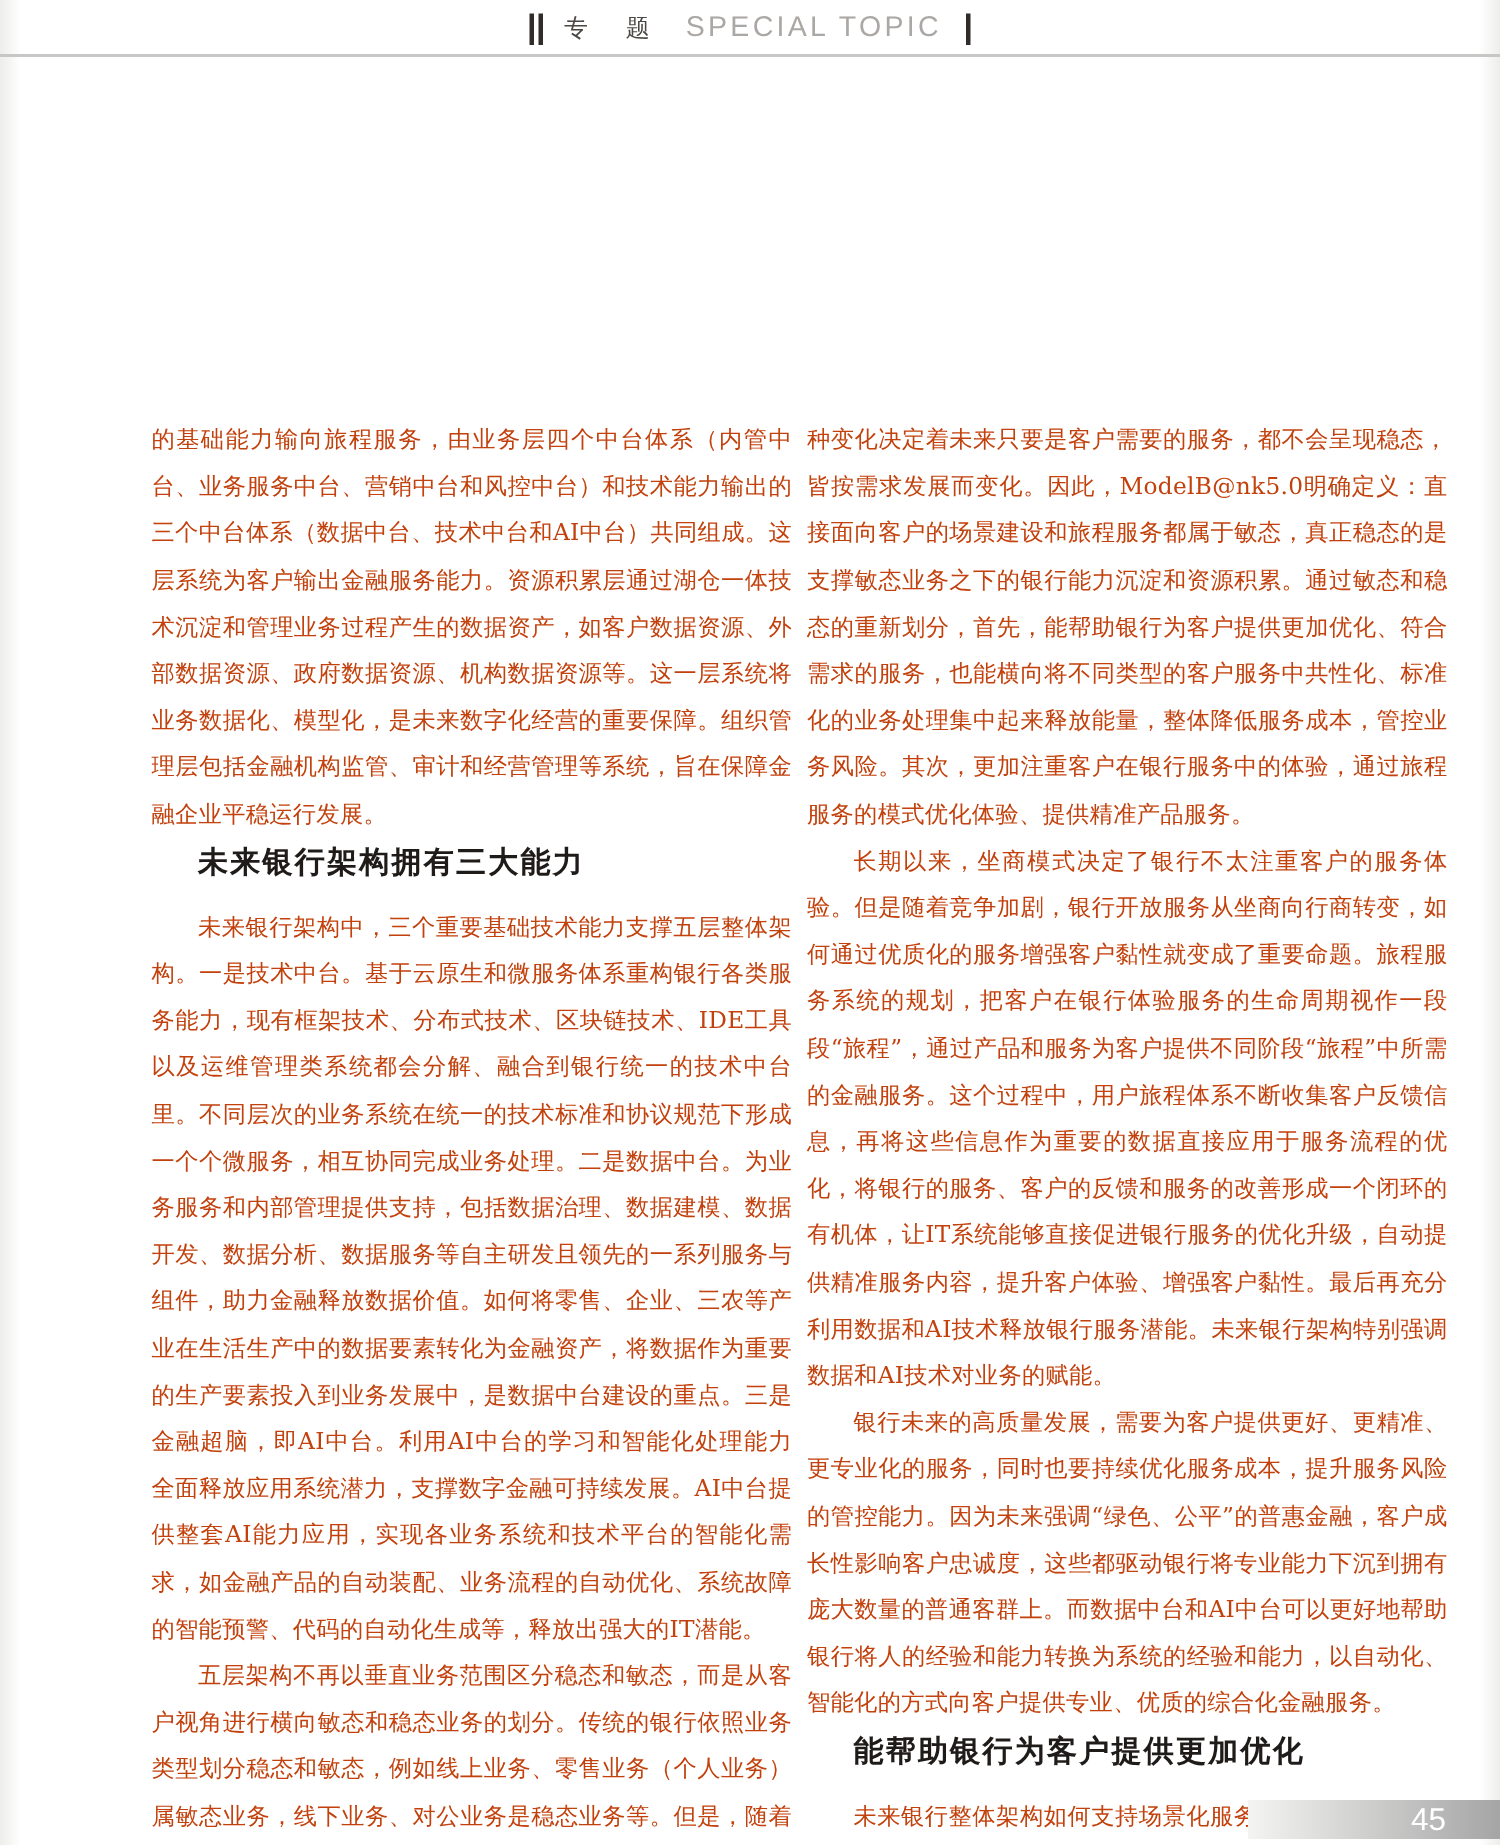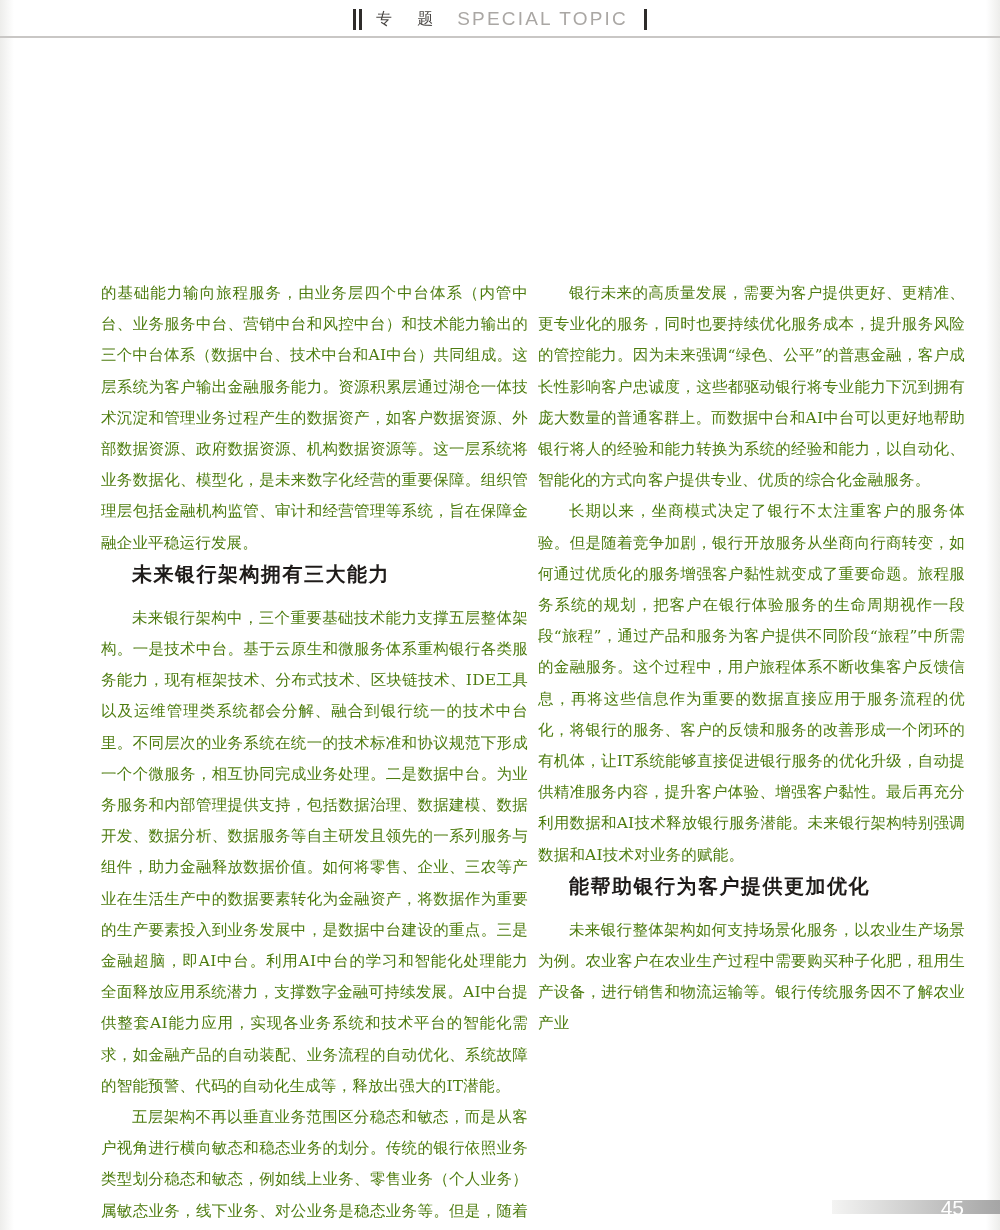--- a/index.html
+++ b/index.html
@@ -36,35 +36,35 @@
   .rule{position:absolute;top:36px;left:0;width:100%;height:2px;background:#c9c7c5;}
 
   
   .columns{
     position:absolute;left:101px;top:278px;width:864px;
     display:flex;gap:10px;
   }
   .col{width:427px;}
   .col p, .col h2{margin:0;}
   .col p{
-    font-size:15.5px;line-height:31.2px;color:#4d7c0f;
+    font-size:15.5px;line-height:31.2px;color:#c2410c;
     text-align:justify;letter-spacing:0.2px;
     word-break:break-all;
   }
   .col p.body-indent{text-indent:2em;}
   .col h2{
     font-family:"DejaVu Sans","Liberation Sans",sans-serif;
     font-size:20px;font-weight:bold;color:#1e1b19;
     letter-spacing:1.5px;text-indent:1.55em;
     margin-bottom:13px;line-height:31px;
   }
 
   
   .page-bar{
-    position:absolute;right:0;top:1200px;width:168px;height:14px;
+    position:absolute;right:0;top:1200px;width:168px;height:26px;
     background:linear-gradient(to right,#f4f4f3,#a5a5a5);
     display:flex;align-items:center;justify-content:flex-end;
   }
   .page-bar span{
     font-family:"Liberation Sans","DejaVu Sans",sans-serif;
     font-size:21px;color:#ffffff;padding-right:36px;line-height:1;
   }
 </style>
 </head>
 <body>
@@ -87,22 +87,23 @@
   <div class="rule"></div>
 
   <div class="columns">
     <div class="col">
         <p class="body">的基础能力输向旅程服务，由业务层四个中台体系（内管中台、业务服务中台、营销中台和风控中台）和技术能力输出的三个中台体系（数据中台、技术中台和AI中台）共同组成。这层系统为客户输出金融服务能力。资源积累层通过湖仓一体技术沉淀和管理业务过程产生的数据资产，如客户数据资源、外部数据资源、政府数据资源、机构数据资源等。这一层系统将业务数据化、模型化，是未来数字化经营的重要保障。组织管理层包括金融机构监管、审计和经营管理等系统，旨在保障金融企业平稳运行发展。</p>
         <h2 class="heading">未来银行架构拥有三大能力</h2>
         <p class="body-indent">未来银行架构中，三个重要基础技术能力支撑五层整体架构。一是技术中台。基于云原生和微服务体系重构银行各类服务能力，现有框架技术、分布式技术、区块链技术、IDE工具以及运维管理类系统都会分解、融合到银行统一的技术中台里。不同层次的业务系统在统一的技术标准和协议规范下形成一个个微服务，相互协同完成业务处理。二是数据中台。为业务服务和内部管理提供支持，包括数据治理、数据建模、数据开发、数据分析、数据服务等自主研发且领先的一系列服务与组件，助力金融释放数据价值。如何将零售、企业、三农等产业在生活生产中的数据要素转化为金融资产，将数据作为重要的生产要素投入到业务发展中，是数据中台建设的重点。三是金融超脑，即AI中台。利用AI中台的学习和智能化处理能力全面释放应用系统潜力，支撑数字金融可持续发展。AI中台提供整套AI能力应用，实现各业务系统和技术平台的智能化需求，如金融产品的自动装配、业务流程的自动优化、系统故障的智能预警、代码的自动化生成等，释放出强大的IT潜能。</p>
         <p class="body-indent">五层架构不再以垂直业务范围区分稳态和敏态，而是从客户视角进行横向敏态和稳态业务的划分。传统的银行依照业务类型划分稳态和敏态，例如线上业务、零售业务（个人业务）属敏态业务，线下业务、对公业务是稳态业务等。但是，随着新一代消费者的成长以及未来生活生产习惯的巨大变化，业务发展已经出现线上线下业务融合、个人公司业务联动和相互借鉴的趋势。这</p>
       </div>
     <div class="col">
+        <p class="body">种变化决定着未来只要是客户需要的服务，都不会呈现稳态，皆按需求发展而变化。因此，ModelB@nk5.0明确定义：直接面向客户的场景建设和旅程服务都属于敏态，真正稳态的是支撑敏态业务之下的银行能力沉淀和资源积累。通过敏态和稳态的重新划分，首先，能帮助银行为客户提供更加优化、符合需求的服务，也能横向将不同类型的客户服务中共性化、标准化的业务处理集中起来释放能量，整体降低服务成本，管控业务风险。其次，更加注重客户在银行服务中的体验，通过旅程服务的模式优化体验、提供精准产品服务。</p>
+        <p class="body-indent">长期以来，坐商模式决定了银行不太注重客户的服务体验。但是随着竞争加剧，银行开放服务从坐商向行商转变，如何通过优质化的服务增强客户黏性就变成了重要命题。旅程服务系统的规划，把客户在银行体验服务的生命周期视作一段段“旅程”，通过产品和服务为客户提供不同阶段“旅程”中所需的金融服务。这个过程中，用户旅程体系不断收集客户反馈信息，再将这些信息作为重要的数据直接应用于服务流程的优化，将银行的服务、客户的反馈和服务的改善形成一个闭环的有机体，让IT系统能够直接促进银行服务的优化升级，自动提供精准服务内容，提升客户体验、增强客户黏性。最后再充分利用数据和AI技术释放银行服务潜能。未来银行架构特别强调数据和AI技术对业务的赋能。</p>
         <p class="body-indent">银行未来的高质量发展，需要为客户提供更好、更精准、更专业化的服务，同时也要持续优化服务成本，提升服务风险的管控能力。因为未来强调“绿色、公平”的普惠金融，客户成长性影响客户忠诚度，这些都驱动银行将专业能力下沉到拥有庞大数量的普通客群上。而数据中台和AI中台可以更好地帮助银行将人的经验和能力转换为系统的经验和能力，以自动化、智能化的方式向客户提供专业、优质的综合化金融服务。</p>
-        <p class="body-indent">长期以来，坐商模式决定了银行不太注重客户的服务体验。但是随着竞争加剧，银行开放服务从坐商向行商转变，如何通过优质化的服务增强客户黏性就变成了重要命题。旅程服务系统的规划，把客户在银行体验服务的生命周期视作一段段“旅程”，通过产品和服务为客户提供不同阶段“旅程”中所需的金融服务。这个过程中，用户旅程体系不断收集客户反馈信息，再将这些信息作为重要的数据直接应用于服务流程的优化，将银行的服务、客户的反馈和服务的改善形成一个闭环的有机体，让IT系统能够直接促进银行服务的优化升级，自动提供精准服务内容，提升客户体验、增强客户黏性。最后再充分利用数据和AI技术释放银行服务潜能。未来银行架构特别强调数据和AI技术对业务的赋能。</p>
         <h2 class="heading">能帮助银行为客户提供更加优化</h2>
         <p class="body-indent">未来银行整体架构如何支持场景化服务，以农业生产场景为例。农业客户在农业生产过程中需要购买种子化肥，租用生产设备，进行销售和物流运输等。银行传统服务因不了解农业产业</p>
       </div>
   </div>
 
   <div class="page-bar">
     <span>45</span>
   </div>
 
 </div>

